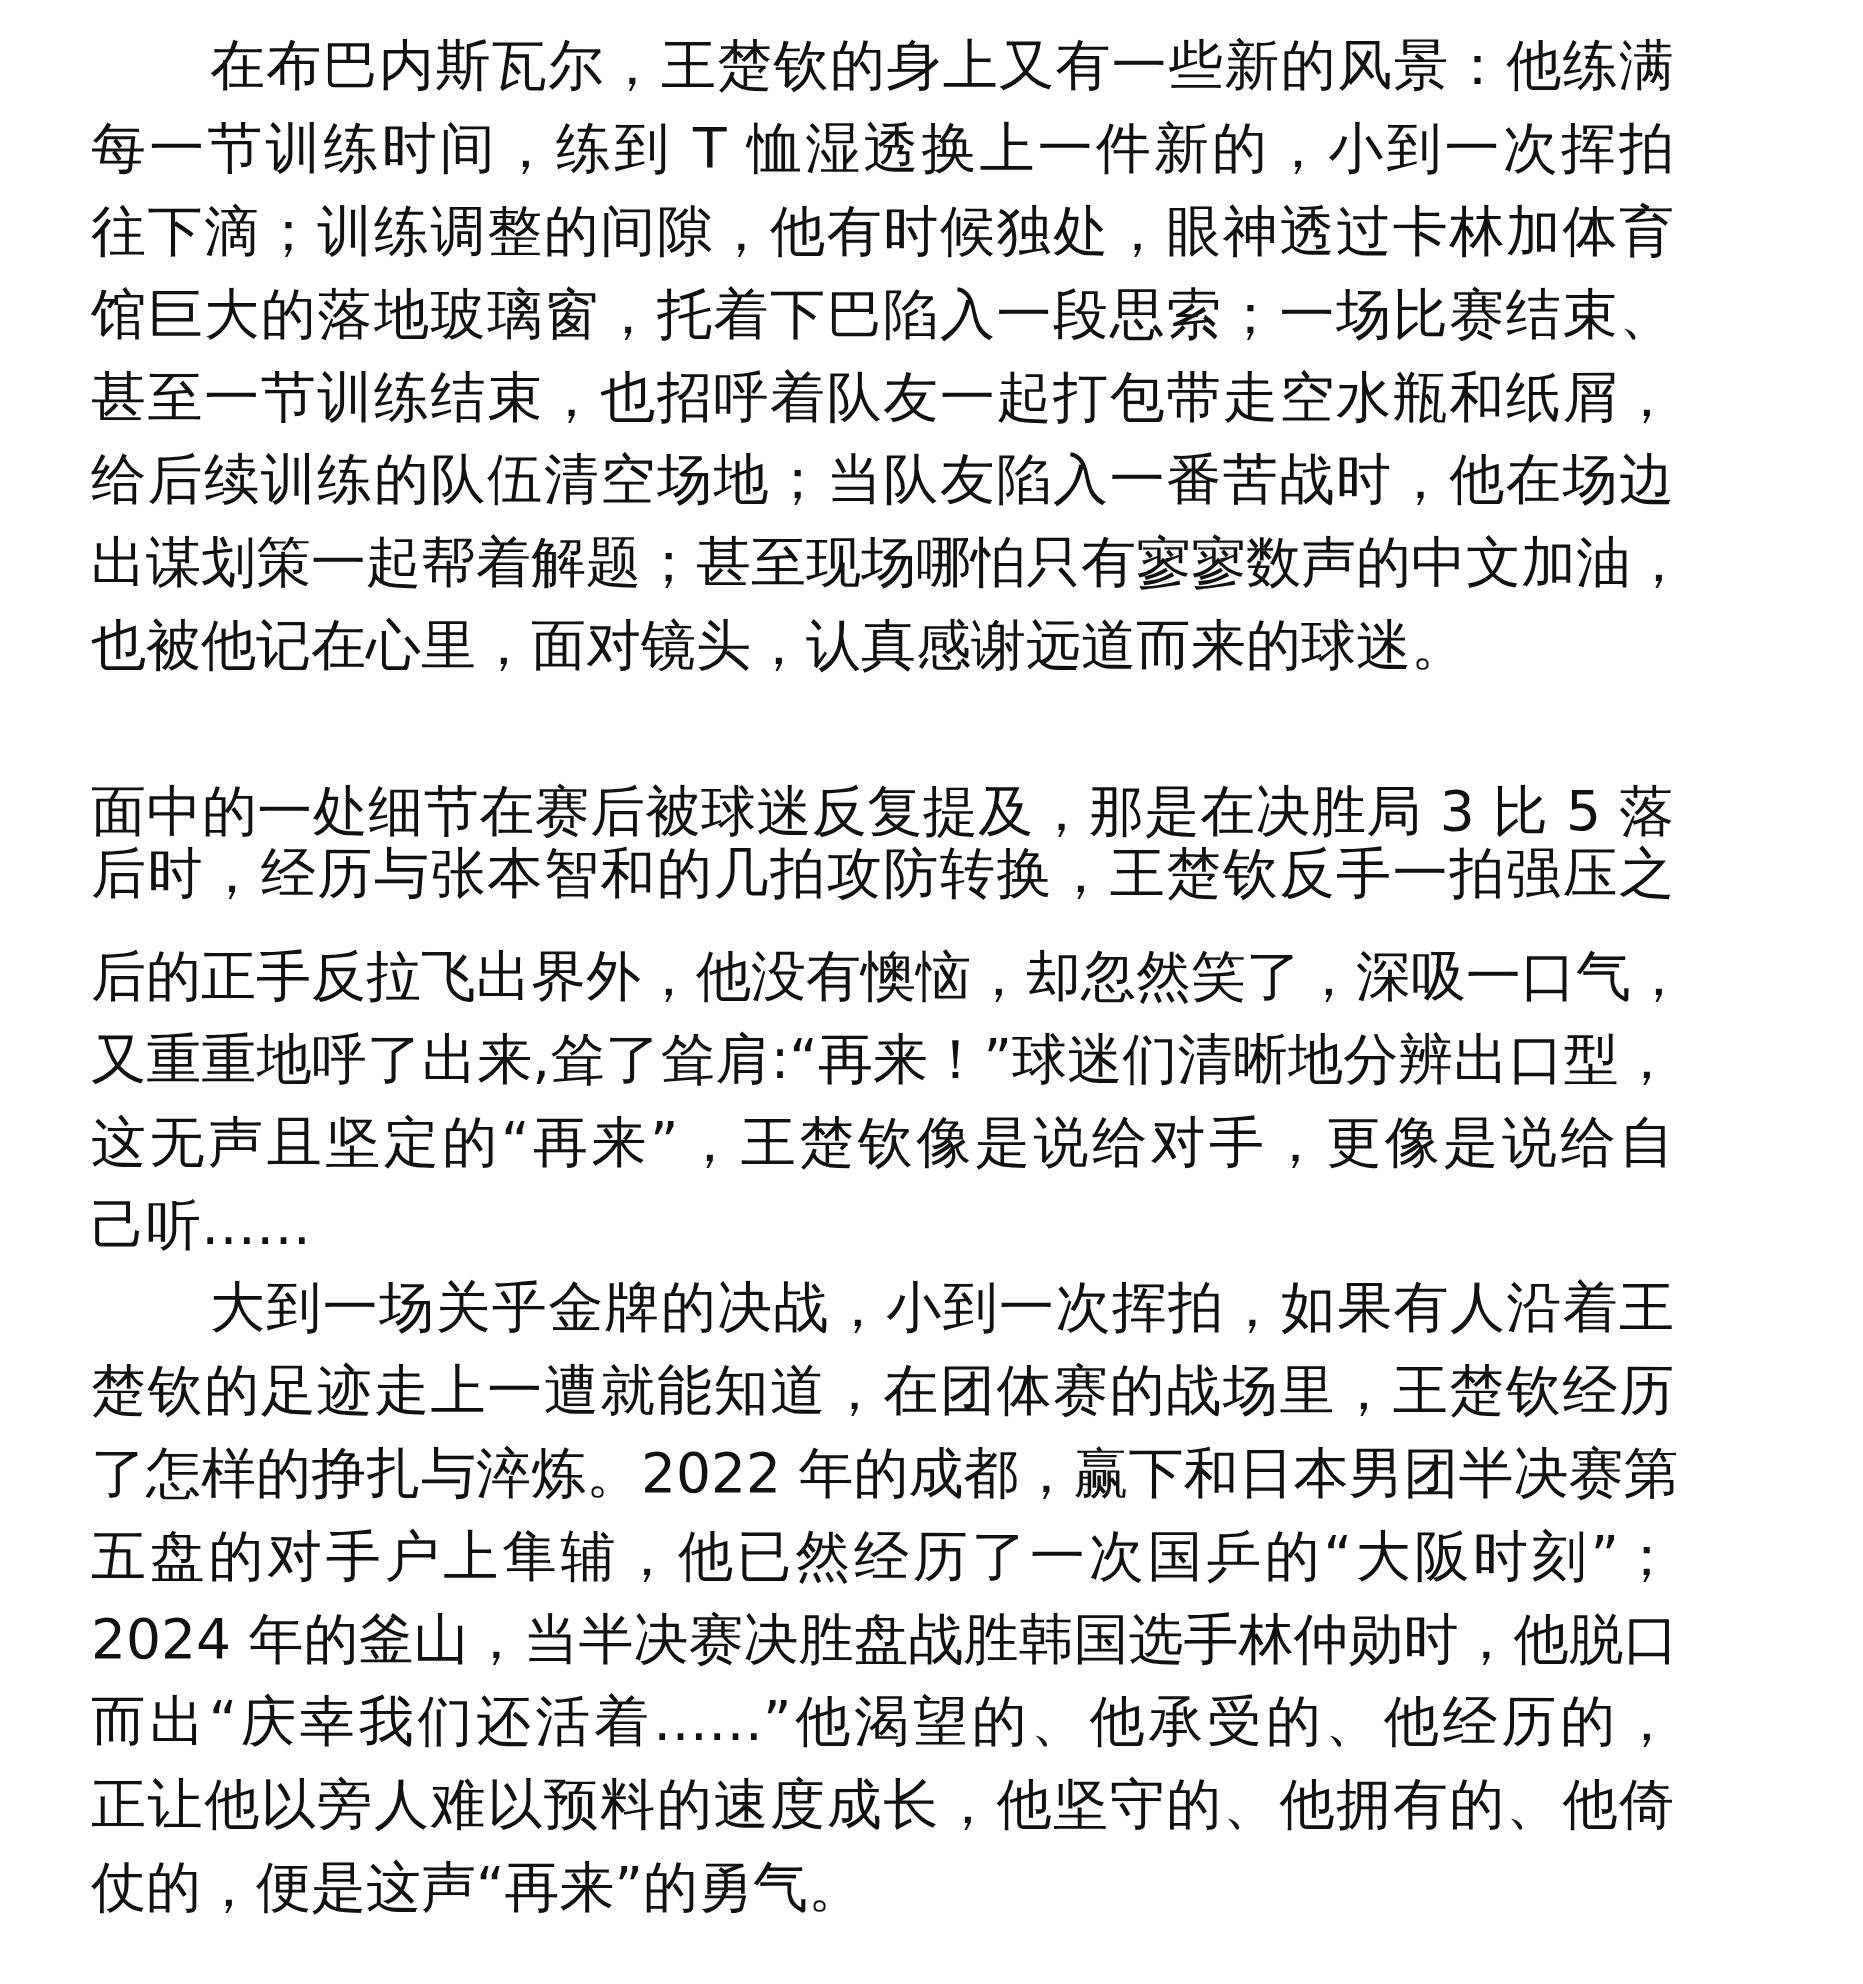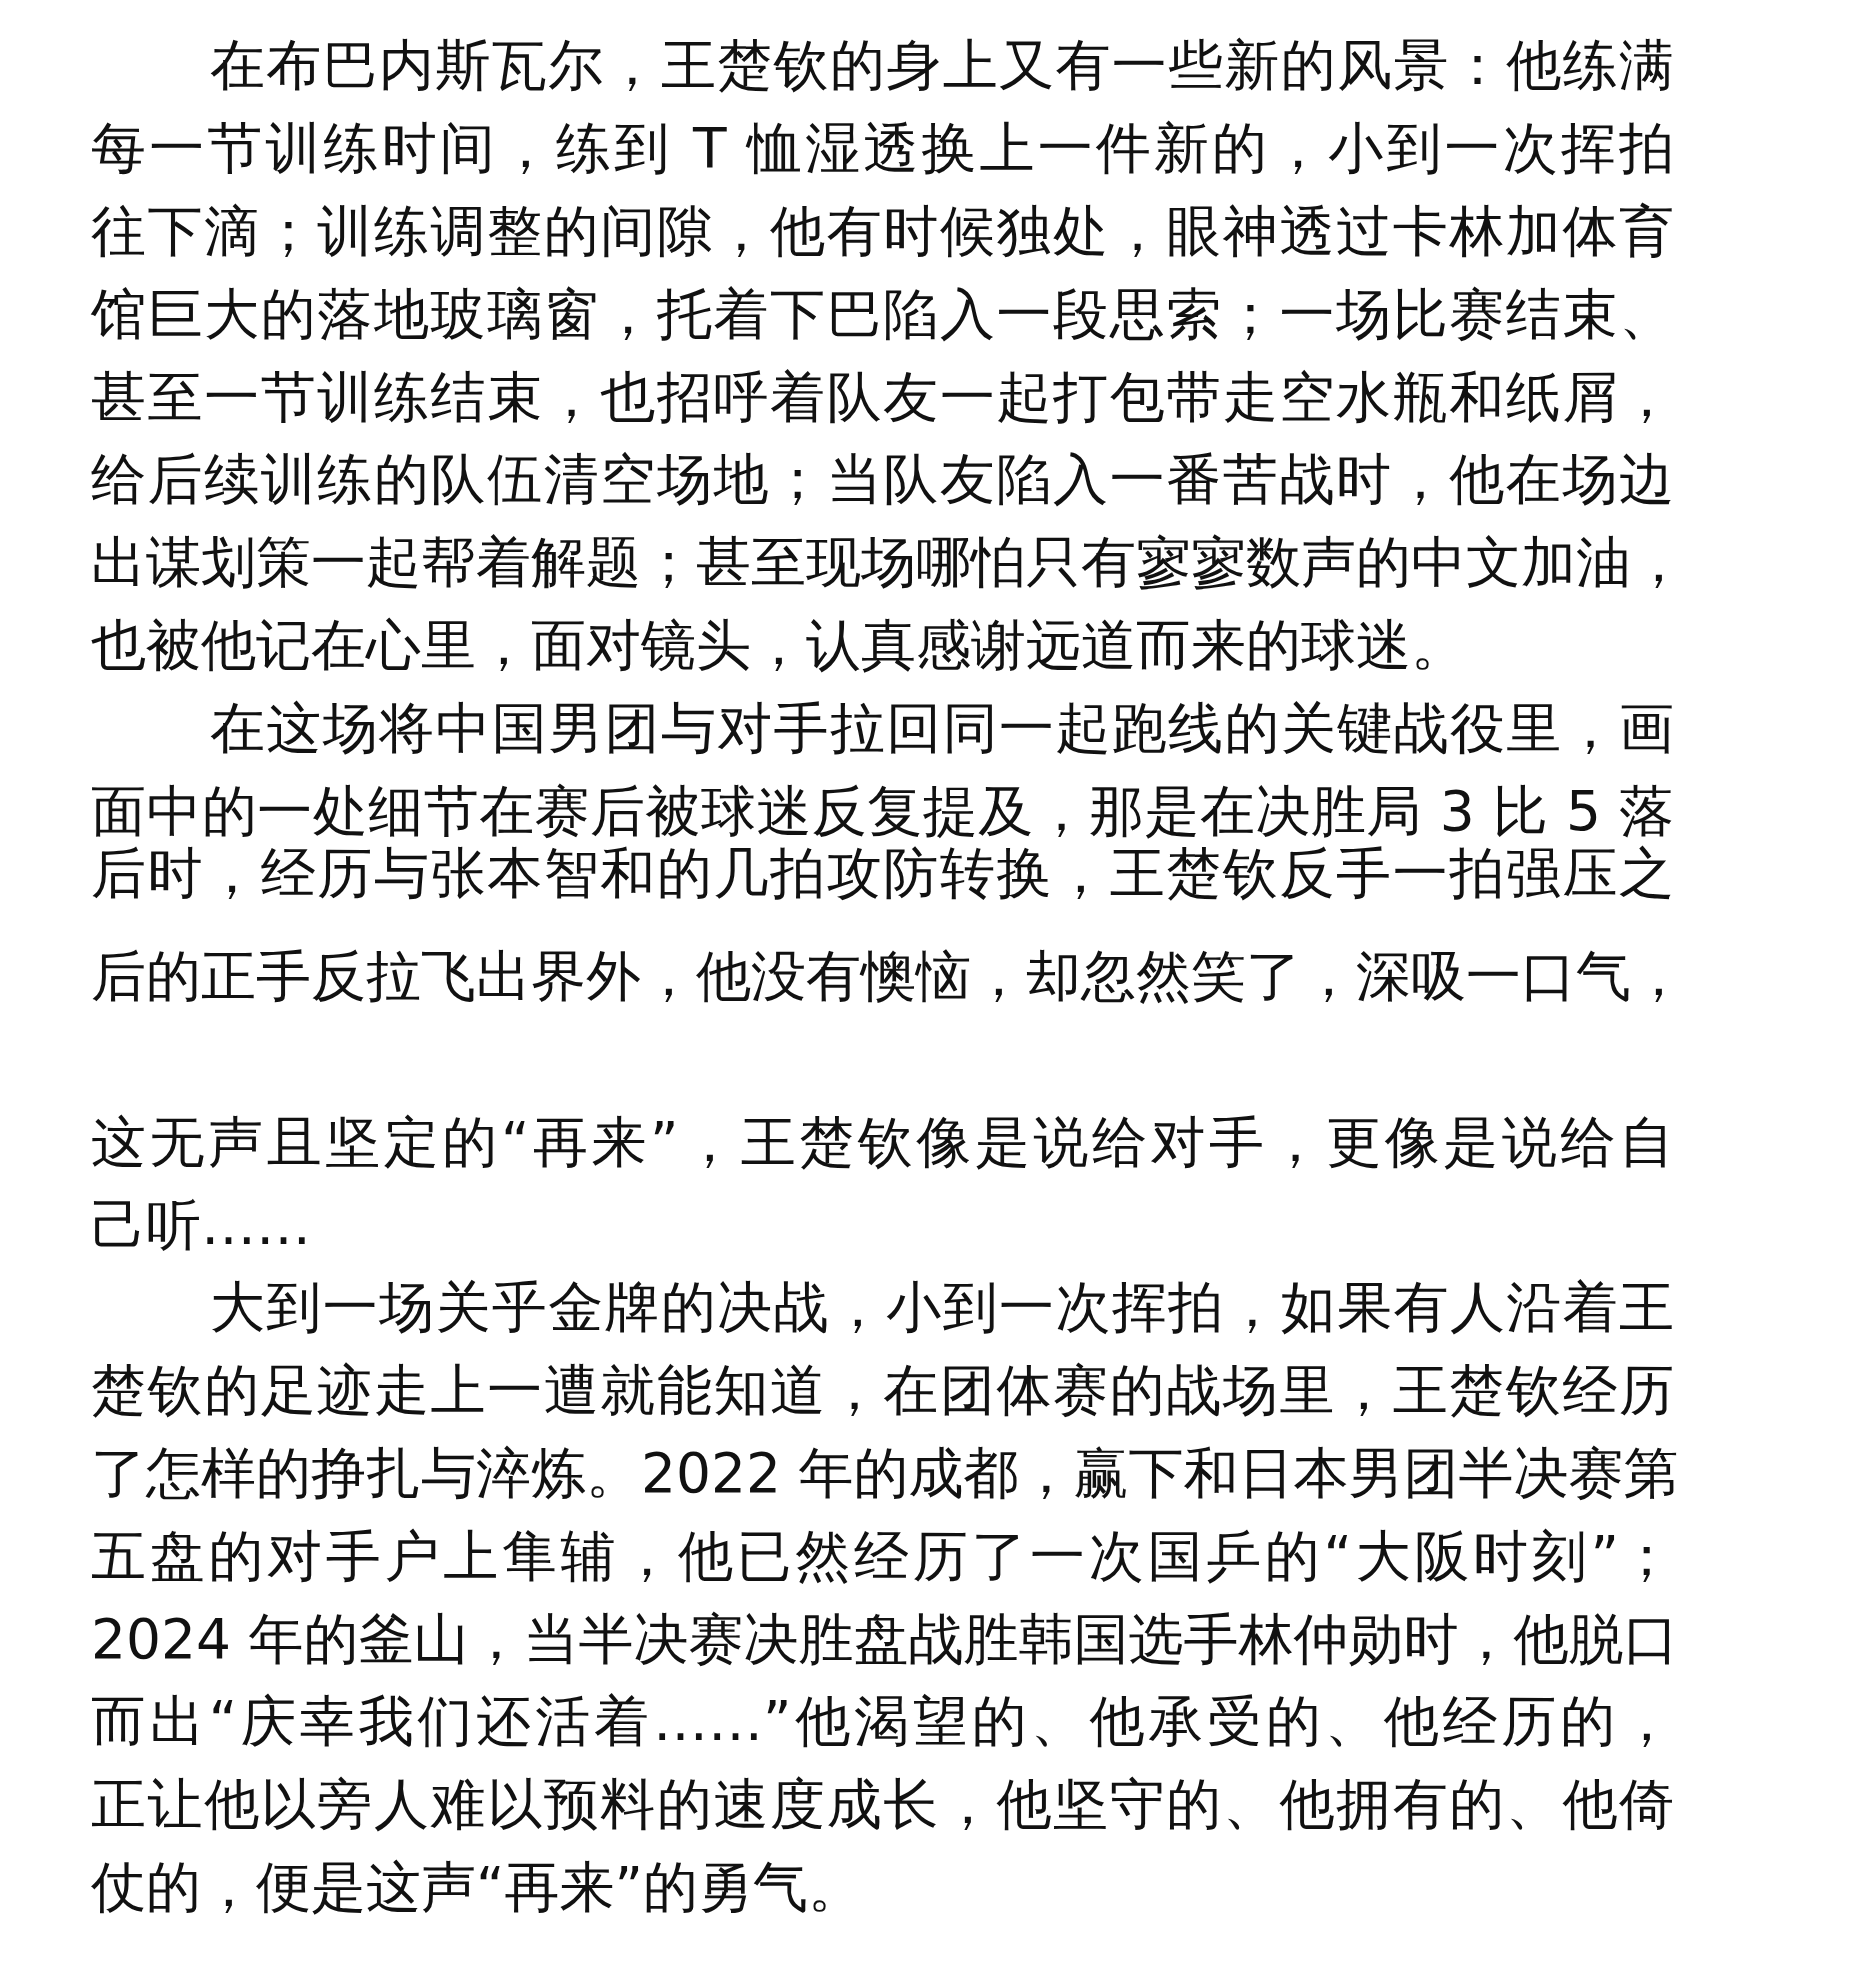--- a/index.html
+++ b/index.html
@@ -32,24 +32,24 @@
 
   <div class="line indent" style="top:24px">在布巴内斯瓦尔，王楚钦的身上又有一些新的风景：他练满</div>
   <div class="line" style="top:107px">每一节训练时间，练到 T 恤湿透换上一件新的，小到一次挥拍</div>
   <div class="line" style="top:190px">往下滴；训练调整的间隙，他有时候独处，眼神透过卡林加体育</div>
   <div class="line" style="top:356px">甚至一节训练结束，也招呼着队友一起打包带走空水瓶和纸屑，</div>
   <div class="line" style="top:273px">馆巨大的落地玻璃窗，托着下巴陷入一段思索；一场比赛结束、</div>
   <div class="line" style="top:438px">给后续训练的队伍清空场地；当队友陷入一番苦战时，他在场边</div>
   <div class="line" style="top:521px">出谋划策一起帮着解题；甚至现场哪怕只有寥寥数声的中文加油，</div>
   <div class="line last" style="top:604px">也被他记在心里，面对镜头，认真感谢远道而来的球迷。</div>
 
-  <div class="line indent" style="top:687px">在这场将中国男团与对手拉回同一起跑线的关键战役里，画</div>
   <div class="line" style="top:770px">面中的一处细节在赛后被球迷反复提及，那是在决胜局 3 比 5 落</div>
   <div class="line" style="top:832px">后时，经历与张本智和的几拍攻防转换，王楚钦反手一拍强压之</div>
   <div class="line" style="top:935px">后的正手反拉飞出界外，他没有懊恼，却忽然笑了，深吸一口气，</div>
+  <div class="line" style="top:1018px">又重重地呼了出来,耸了耸肩:“再来！”球迷们清晰地分辨出口型，</div>
   <div class="line" style="top:1101px">这无声且坚定的“再来”，王楚钦像是说给对手，更像是说给自</div>
   <div class="line last" style="top:1184px">己听……</div>
 
   <div class="line indent" style="top:1266px">大到一场关乎金牌的决战，小到一次挥拍，如果有人沿着王</div>
   <div class="line" style="top:1349px">楚钦的足迹走上一遭就能知道，在团体赛的战场里，王楚钦经历</div>
   <div class="line" style="top:1432px">了怎样的挣扎与淬炼。2022 年的成都，赢下和日本男团半决赛第</div>
   <div class="line" style="top:1515px">五盘的对手户上隼辅，他已然经历了一次国乒的“大阪时刻”；</div>
   <div class="line" style="top:1598px">2024 年的釜山，当半决赛决胜盘战胜韩国选手林仲勋时，他脱口</div>
   <div class="line" style="top:1680px">而出“庆幸我们还活着……”他渴望的、他承受的、他经历的，</div>
   <div class="line" style="top:1763px">正让他以旁人难以预料的速度成长，他坚守的、他拥有的、他倚</div>

